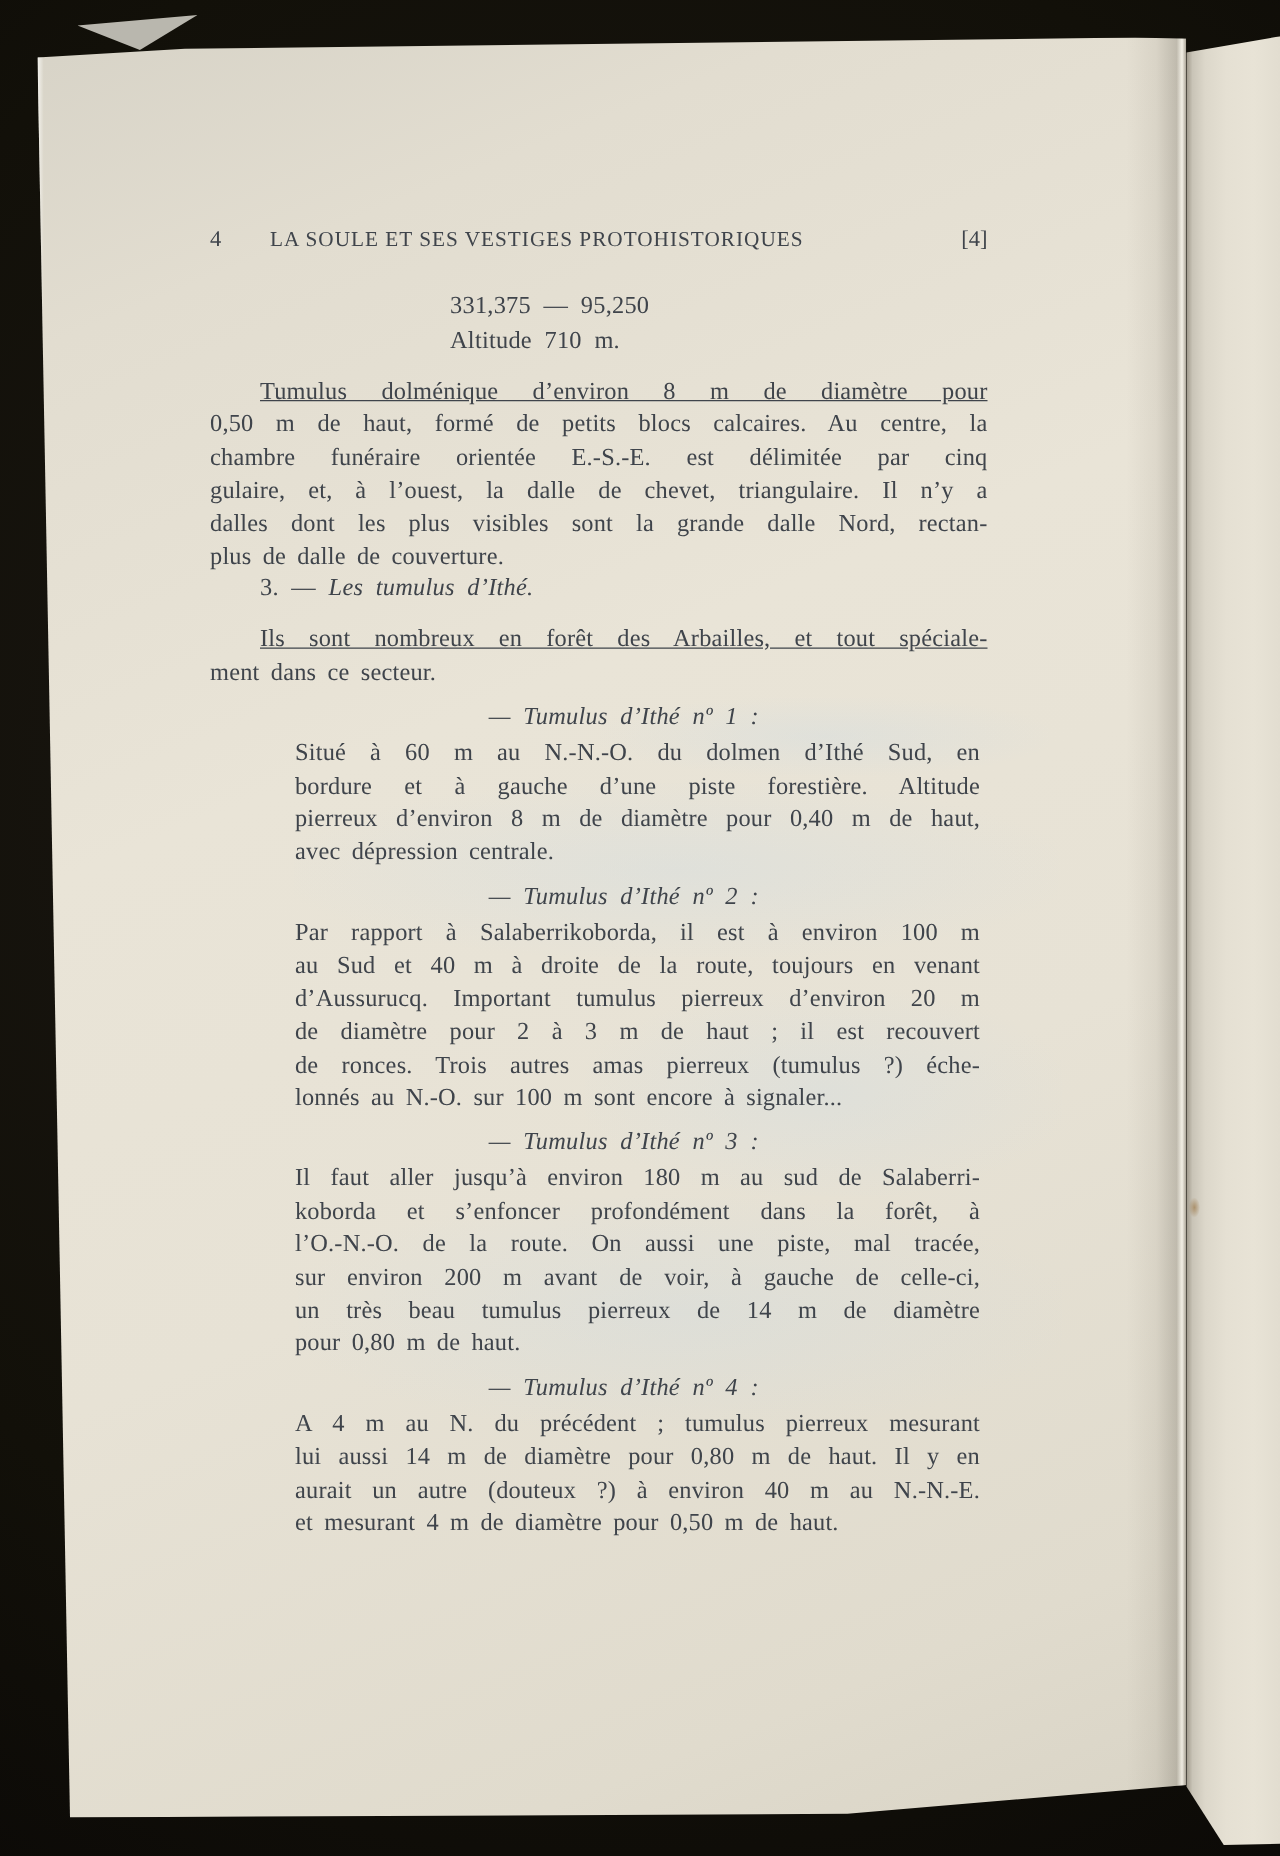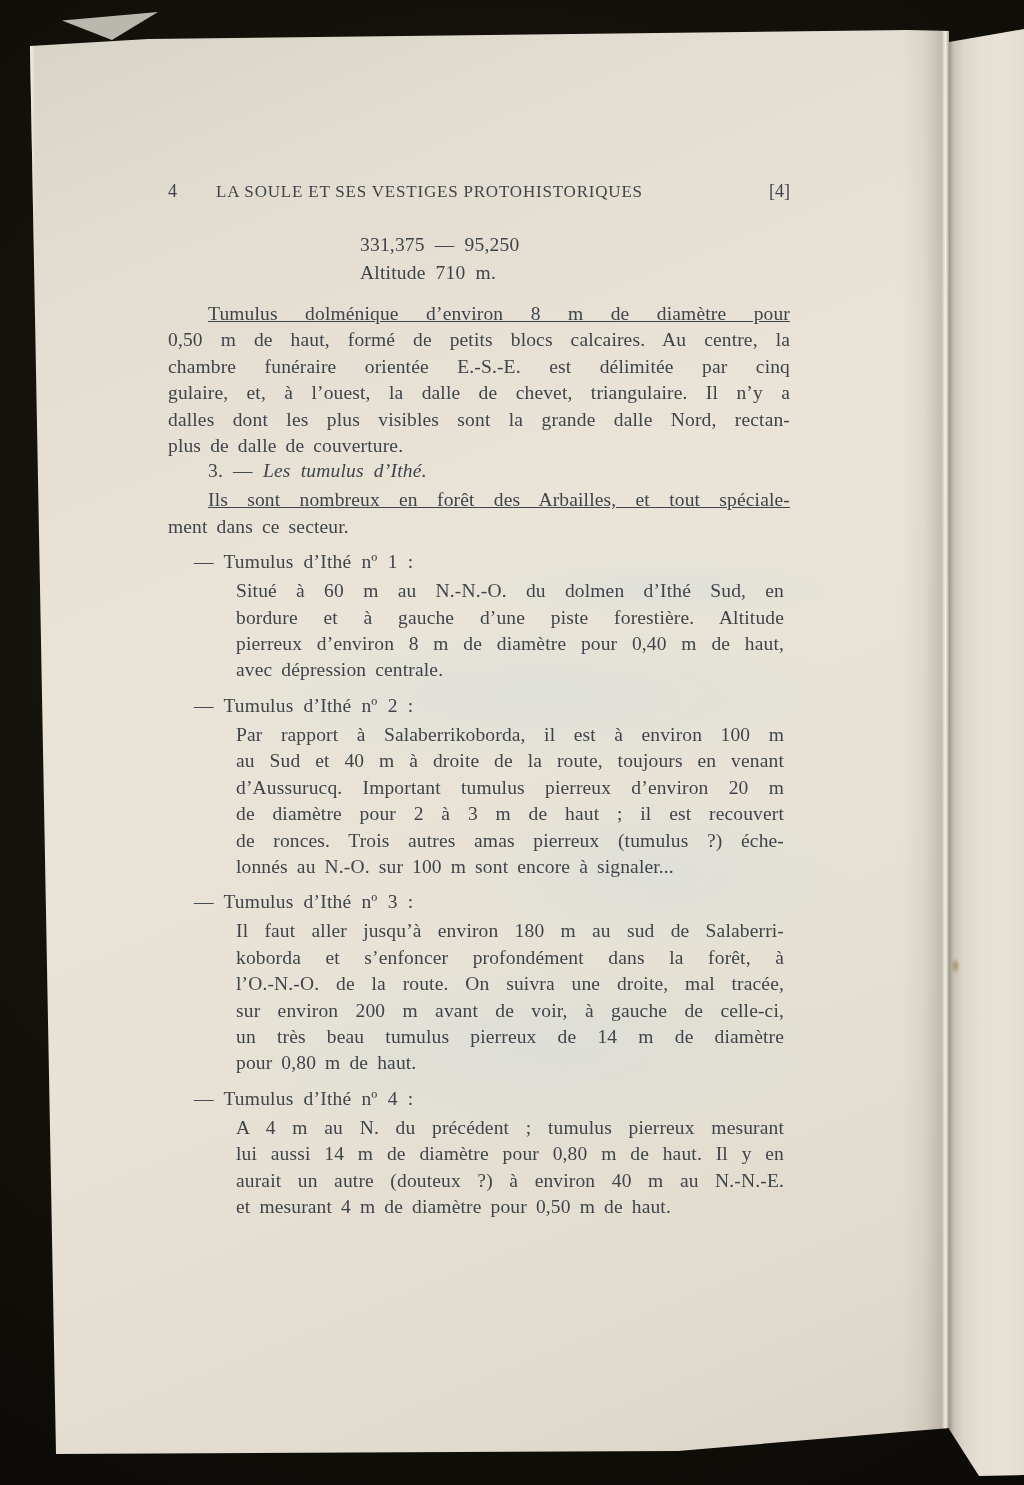--- a/index.html
+++ b/index.html
@@ -65,23 +65,23 @@
   .coord .cont{padding-left:152px;}
 
   .para{margin-top:14px;line-height:26.4px;}
   .line{text-align:justify;text-align-last:justify;letter-spacing:.15px;}
   .line.first{text-indent:40px;text-decoration:underline;}
   .line.last{text-align-last:left;word-spacing:4px;}
 
   .section-head{margin:0 0 0 40px;line-height:24px;word-spacing:5px;letter-spacing:.2px;}
   .section-head .sec-title{font-style:italic;}
 
-  .item-head{margin:10px 0 0 26px;line-height:24px;word-spacing:5px;letter-spacing:.2px;}
+  .item-head{margin:10px 0 0 40px;font-style:italic;line-height:24px;word-spacing:5px;letter-spacing:.2px;text-align:center;}
   .item-body{margin:4px 0 0 68px;width:548px;line-height:26.4px;}
-  .intro{margin-top:4px;}
+  .intro{margin-top:16px;}
 </style>
 </head>
 <body>
 
 <div class="scene">
 
   <div class="main-page"></div>
   <div class="corner-fold"></div>
   <div class="sliver"></div>
   <div class="spot"></div>
@@ -141,21 +141,21 @@
         <div class="line">de ronces. Trois autres amas pierreux (tumulus ?) éche-</div>
         <div class="line last">lonnés au N.-O. sur 100 m sont encore à signaler...</div>
       </div>
     </div>
 
     <div>
       <div class="item-head">— Tumulus d’Ithé nº 3 :</div>
       <div class="item-body">
         <div class="line">Il faut aller jusqu’à environ 180 m au sud de Salaberri-</div>
         <div class="line">koborda et s’enfoncer profondément dans la forêt, à</div>
-        <div class="line">l’O.-N.-O. de la route. On suivra une droite, mal tracée,</div>
+        <div class="line">l’O.-N.-O. de la route. On aussi une piste, mal tracée,</div>
         <div class="line">sur environ 200 m avant de voir, à gauche de celle-ci,</div>
         <div class="line">un très beau tumulus pierreux de 14 m de diamètre</div>
         <div class="line last">pour 0,80 m de haut.</div>
       </div>
     </div>
 
     <div>
       <div class="item-head">— Tumulus d’Ithé nº 4 :</div>
       <div class="item-body">
         <div class="line">A 4 m au N. du précédent ; tumulus pierreux mesurant</div>

